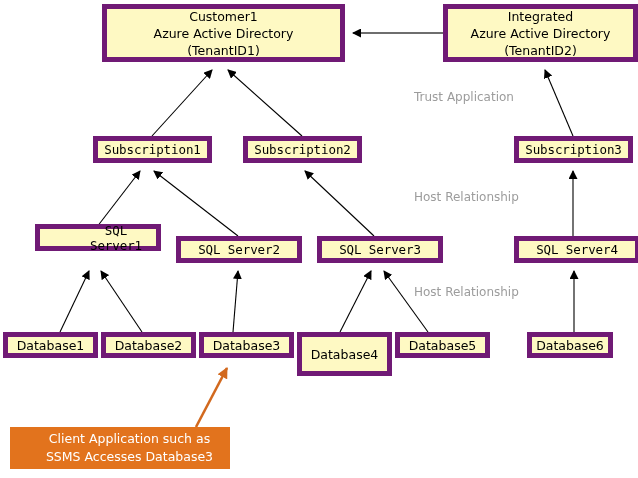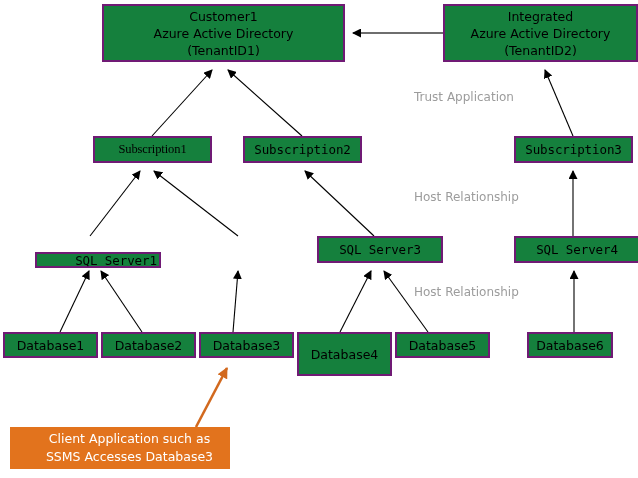--- a/index.html
+++ b/index.html
@@ -22,22 +22,22 @@
     position: absolute;
     left: 0;
     top: 0;
     width: 638px;
     height: 478px;
     pointer-events: none;
   }
   .node {
     position: absolute;
     box-sizing: border-box;
-    border: 2px solid #701a75;
-    background: #15803d;
+    border: 5px solid #701a75;
+    background: #fef9c3;
     display: flex;
     align-items: center;
     justify-content: center;
     text-align: center;
     color: #000000;
     z-index: 2;
   }
   .node-aad {
     font-family: "DejaVu Sans", sans-serif;
     font-size: 12.5px;
@@ -165,32 +165,35 @@
   </div>
 
   <div class="node node-aad" style="left:443px; top:4px; width:195px; height:58px;">
     <div>
       <span class="node-line">Integrated</span>
       <span class="node-line">Azure Active Directory</span>
       <span class="node-line">(TenantID2)</span>
     </div>
   </div>
 
-  <div class="node node-mono" style="left:93px; top:136px; width:119px; height:27px;font-family:Liberation Serif, serif;">
+  <div class="node node-mono" style="left:93px; top:136px; width:119px; height:27px;">
     <span>Subscription1</span>
   </div>
   <div class="node node-mono" style="left:243px; top:136px; width:119px; height:27px;">
     <span>Subscription2</span>
   </div>
   <div class="node node-mono" style="left:514px; top:136px; width:119px; height:27px;">
     <span>Subscription3</span>
   </div>
 
-  <div class="node node-mono" style="left:35px; top:252px; width:126px; height:16px;padding-left:36px;">
+  <div class="node node-mono" style="left:35px; top:224px; width:126px; height:27px;padding-left:36px;">
     <span>SQL Server1</span>
+  </div>
+  <div class="node node-mono" style="left:176px; top:236px; width:126px; height:27px;">
+    <span>SQL Server2</span>
   </div>
   <div class="node node-mono" style="left:317px; top:236px; width:126px; height:27px;">
     <span>SQL Server3</span>
   </div>
   <div class="node node-mono" style="left:514px; top:236px; width:126px; height:27px;">
     <span>SQL Server4</span>
   </div>
 
   <div class="node node-db" style="left:3px; top:332px; width:95px; height:26px;">
     <span>Database1</span>

